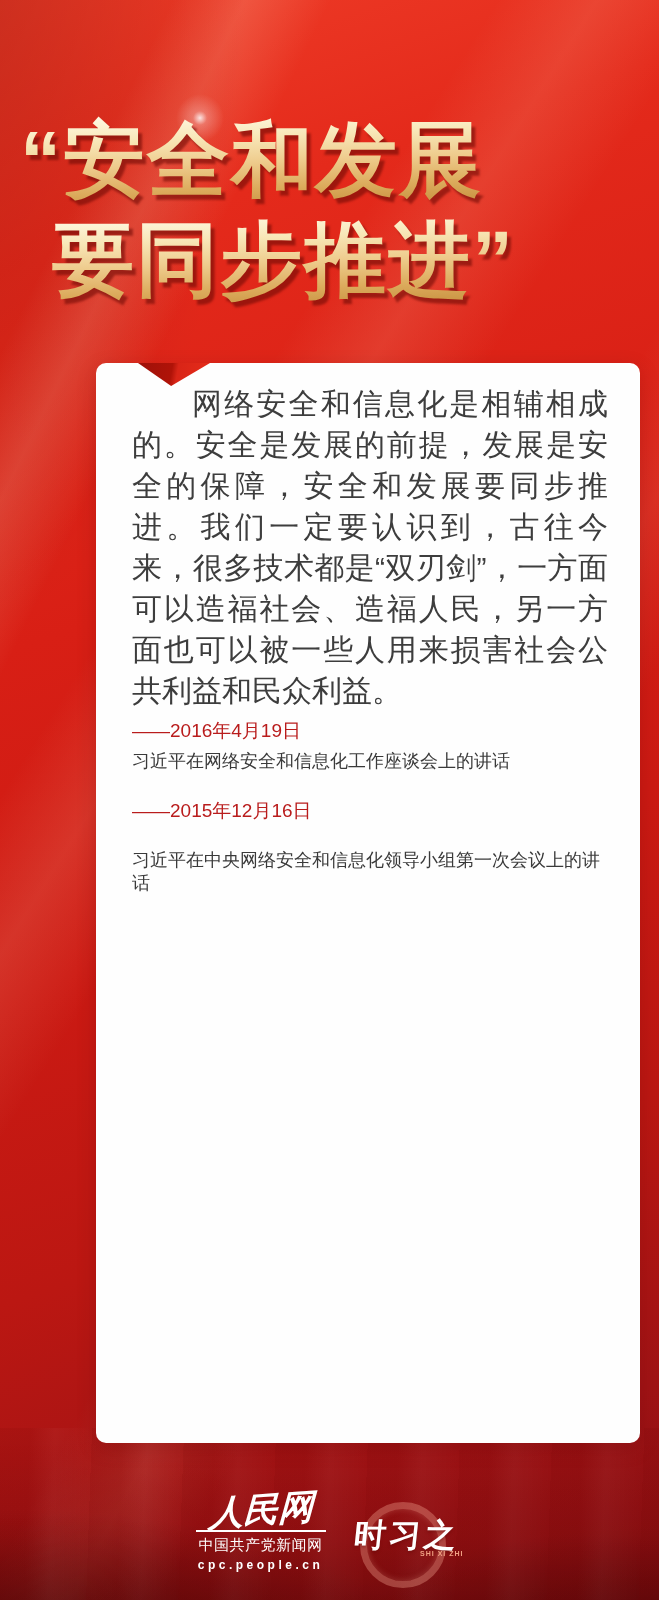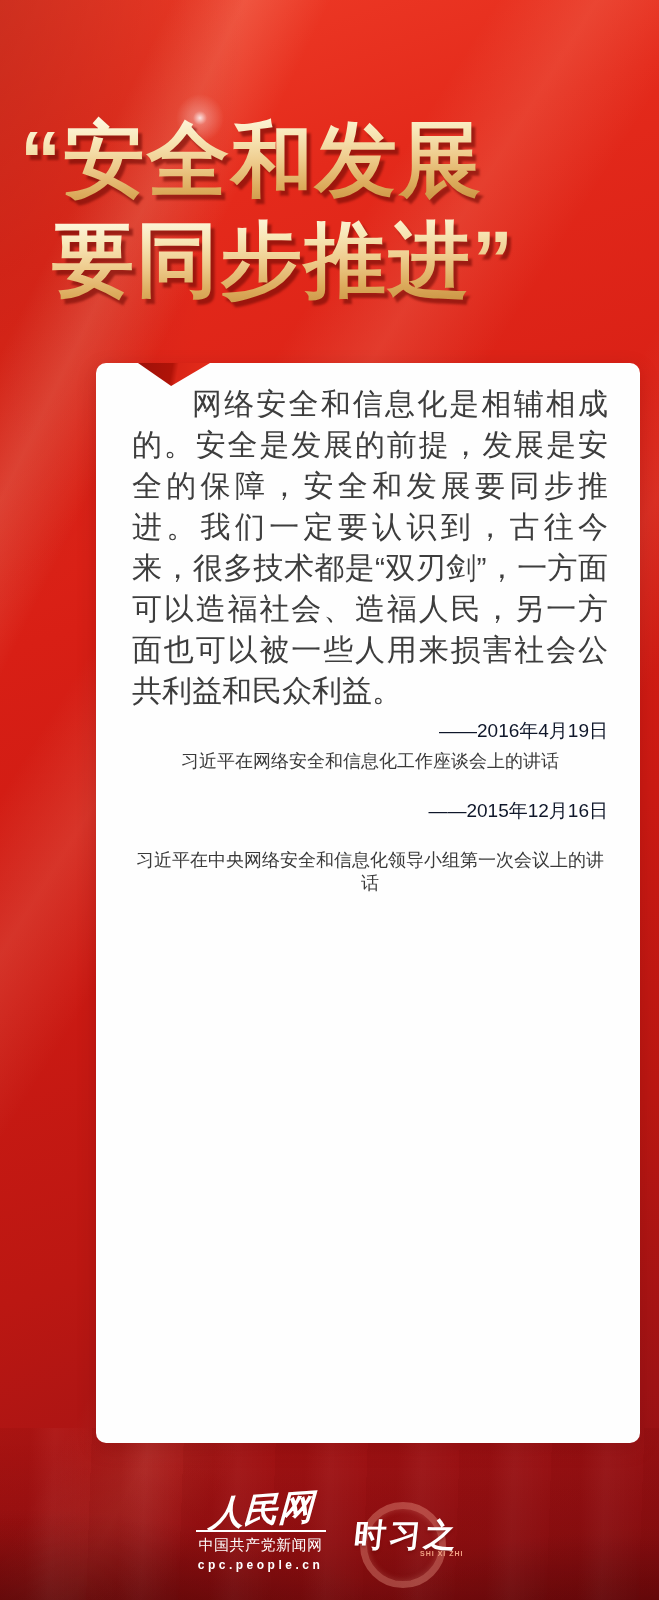--- a/index.html
+++ b/index.html
@@ -58,24 +58,24 @@
     clip-path:polygon(0 0,100% 0,46% 100%);
     background:linear-gradient(100deg, #9e1109 0%, #b01308 46%, #d92517 54%, #e52c1a 100%);
   }
   .quote-block{margin:0;}
   .quote-block + .quote-block{margin-top:26px;}
   .quote-text{
     margin:0;font-size:30px;line-height:41px;color:#3d3d3d;
     text-align:justify;text-indent:2em;
   }
   .quote-date{
-    margin:8px 0 0 0;font-size:19px;line-height:24px;color:#0f172a;text-align:right;
+    margin:8px 0 0 0;font-size:19px;line-height:24px;color:#b91c1c;
   }
   .quote-source{
-    margin:7px 0 0 0;font-size:18px;line-height:23px;color:#3a3a3a;text-align:center;
+    margin:7px 0 0 0;font-size:18px;line-height:23px;color:#3a3a3a;text-align:left;
   }
   
   .footer{
     position:absolute;top:1492px;left:0;width:659px;
     display:flex;justify-content:center;align-items:flex-start;gap:26px;color:#ffffff;
   }
   .pd-logo{width:134px;text-align:center;}
   .pd-script{
     font-size:35px;line-height:36px;font-weight:bold;font-style:italic;
     transform:rotate(-4deg) skewX(-6deg);display:block;

